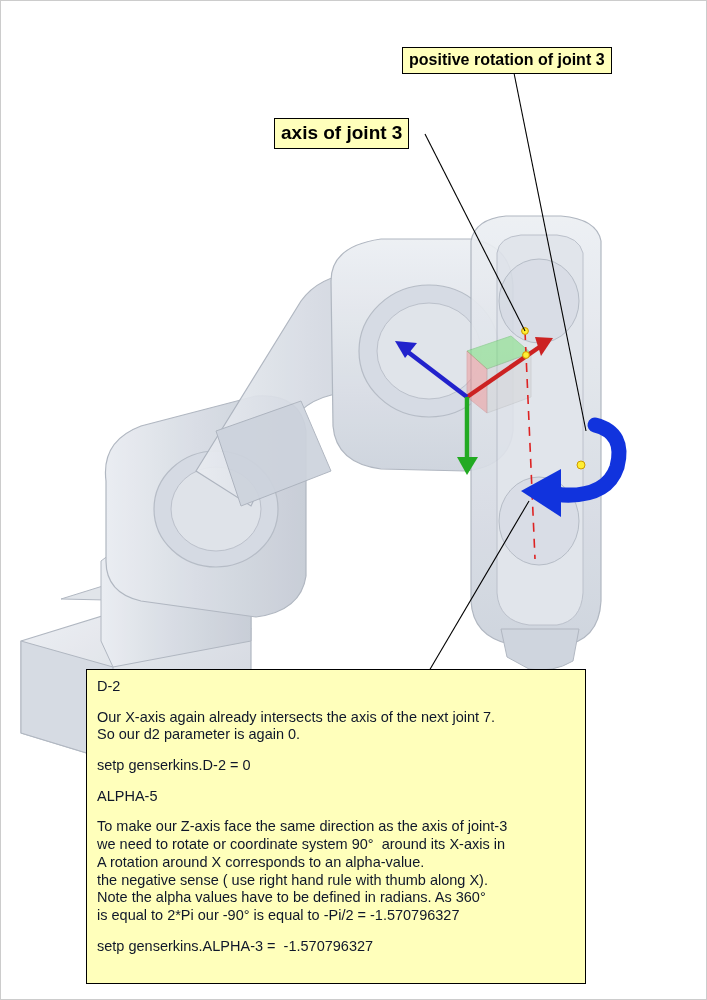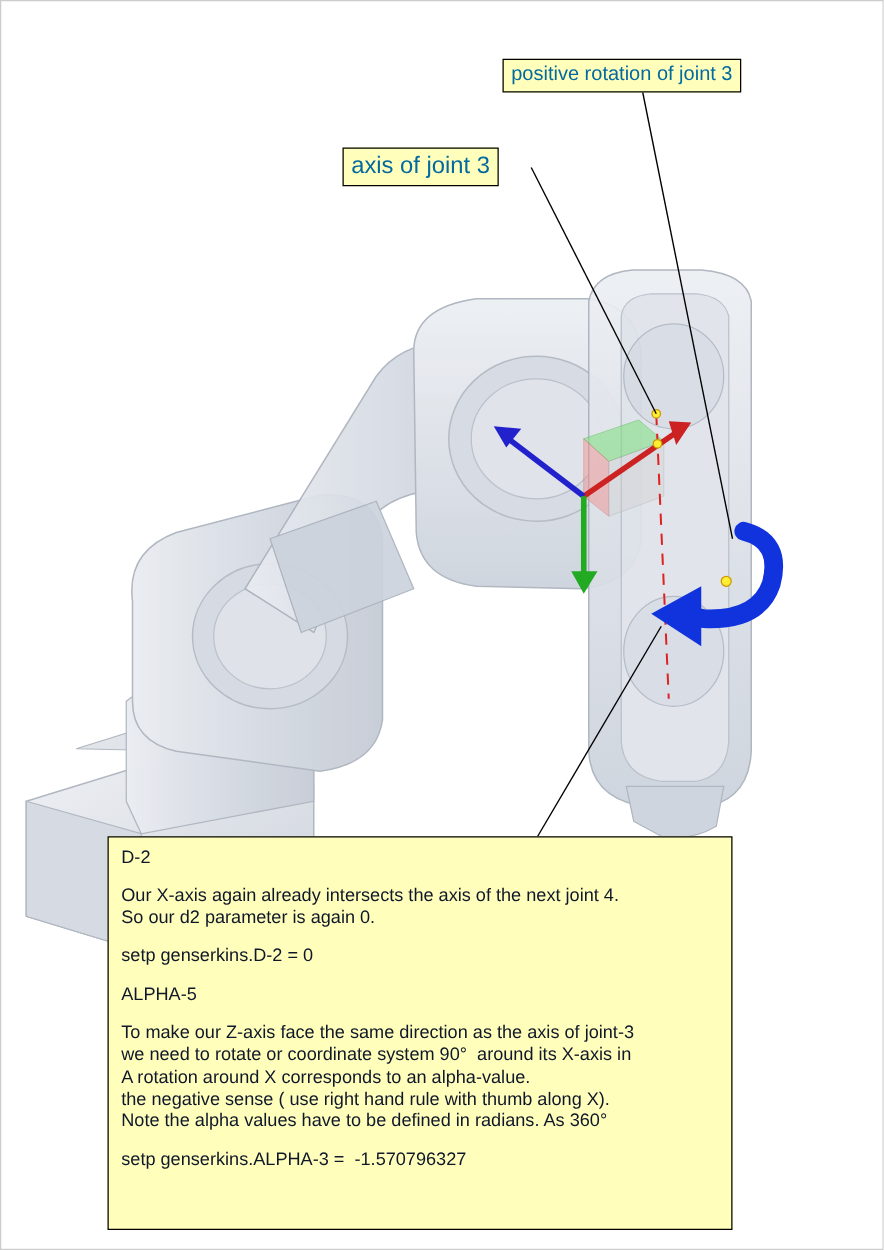--- a/index.html
+++ b/index.html
@@ -24,25 +24,26 @@
     position: absolute;
     left: 0; top: 0;
     width: 707px; height: 1000px;
   }
   
   .callout {
     position: absolute;
     background: #ffffbb;
     border: 1px solid #000000;
     font-size: 17px;
-    color: #0369a1;
+    color: #000000;
     padding: 3px 6px 4px 6px;
     line-height: 1.15;
     white-space: nowrap;
     box-sizing: border-box;
+    font-weight: bold;
   }
   #callout-rotation {
     left: 401px;
     top: 46px;
     font-size: 16px;
   }
   #callout-axis {
     left: 273px;
     top: 117px;
     font-size: 19px;
@@ -160,29 +161,30 @@
     </g>
   </svg>
 
   <div class="callout" id="callout-rotation">positive rotation of joint 3</div>
 
   <div class="callout" id="callout-axis">axis of joint 3</div>
 
   <div id="note-box">
     <p class="note-line">D-2</p>
     <div class="gap"></div>
-    <p class="note-line">Our X-axis again already intersects the axis of the next joint 4.</p>
+    <p class="note-line">Our X-axis again already intersects the axis of the next joint 7.</p>
     <p class="note-line">So our d2 parameter is again 0.</p>
     <div class="gap"></div>
     <p class="note-line">setp genserkins.D-2 = 0</p>
     <div class="gap"></div>
     <p class="note-line">ALPHA-5</p>
     <div class="gap"></div>
     <p class="note-line">To make our Z-axis face the same direction as the axis of joint-3</p>
     <p class="note-line">we need to rotate or coordinate system 90°  around its X-axis in</p>
     <p class="note-line">A rotation around X corresponds to an alpha-value.</p>
     <p class="note-line">the negative sense ( use right hand rule with thumb along X).</p>
     <p class="note-line">Note the alpha values have to be defined in radians. As 360°</p>
+    <p class="note-line">is equal to 2*Pi our -90° is equal to -Pi/2 = -1.570796327</p>
     <div class="gap"></div>
     <p class="note-line">setp genserkins.ALPHA-3 =  -1.570796327</p>
   </div>
 
 </div>
 
 </body></html>

